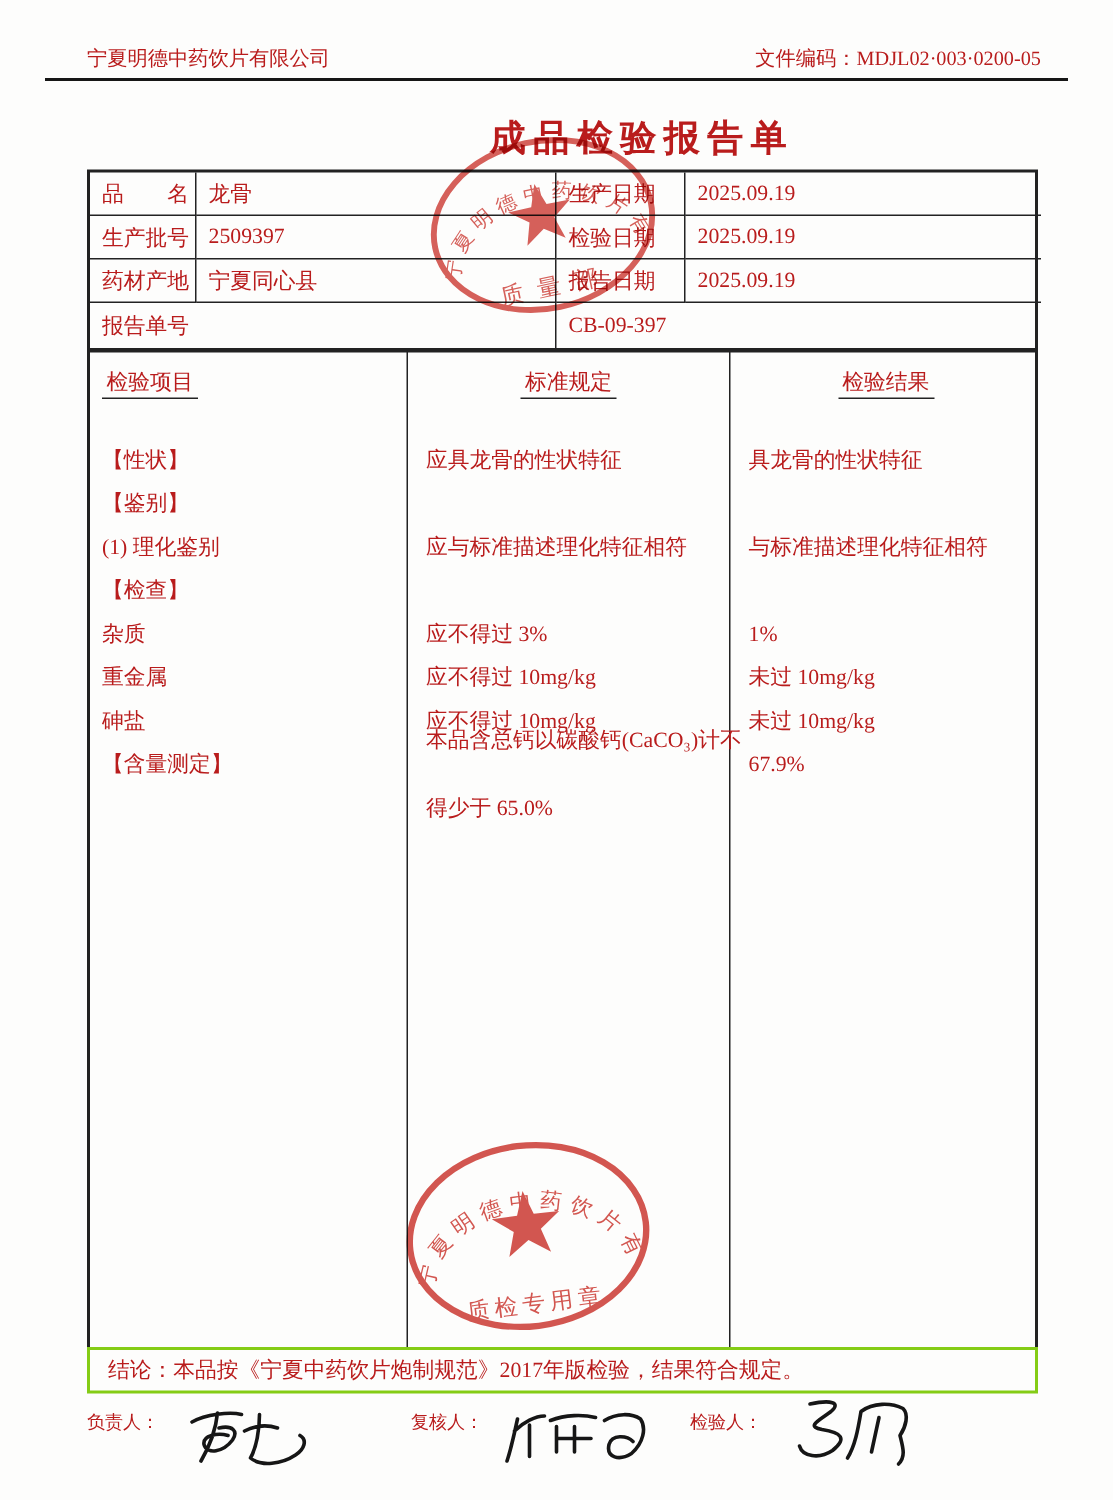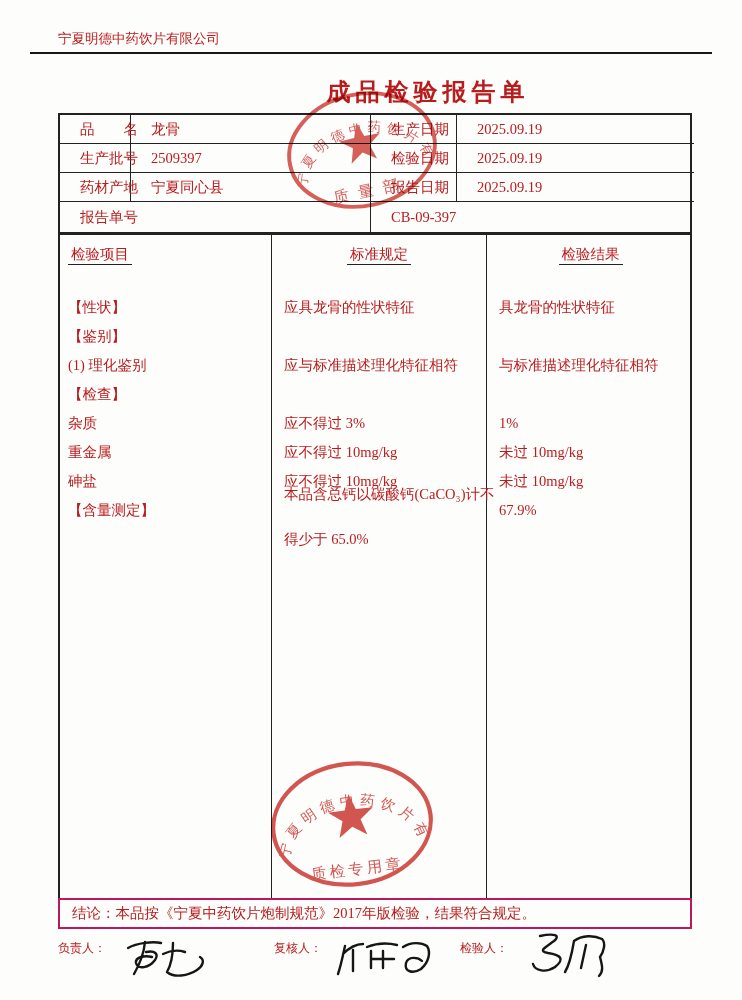--- a/index.html
+++ b/index.html
@@ -16,21 +16,21 @@
   
   .info-table{
     position:absolute;left:58px;top:113px;width:634px;box-sizing:border-box;
     border:2px solid #222;display:grid;
     grid-template-columns:71px 240px 86px 237px;
     grid-template-rows:29px 29px 29px 31px;
     font-size:14.5px;
   }
   .info-table .cell{
     box-sizing:border-box;border-right:1.6px solid #222;border-bottom:1.6px solid #222;
-    padding-left:20px;display:flex;align-items:center;white-space:nowrap;font-family:Liberation Serif, serif;
+    padding-left:8px;display:flex;align-items:center;white-space:nowrap;font-family:Liberation Serif, serif;
   }
   .info-table .nr{border-right:none;}
   .info-table .nb{border-bottom:none;}
   .span12{grid-column:1/3;}
   .span34{grid-column:3/5;}
   
   .main-table{
     position:absolute;left:58px;top:232px;width:634px;height:668px;box-sizing:border-box;
     border:2px solid #222;display:grid;grid-template-columns:212px 215px 207px;
     font-size:14.5px;
@@ -41,41 +41,42 @@
   .th{position:absolute;top:11px;left:0;width:100%;}
   .c1 .th{padding-left:8px;box-sizing:border-box;}
   .c2 .th,.c3 .th{text-align:center;}
   .u{border-bottom:1.2px solid #222;padding:0 3px 2px;}
   .line{position:absolute;white-space:nowrap;line-height:18px;}
   .c1 .line{left:8px;}
   .c2 .line,.c3 .line{left:12px;}
   
   .conclusion{
     position:absolute;left:58px;top:898px;width:634px;height:31px;box-sizing:border-box;
-    border:2px solid #be185d;display:flex;align-items:center;padding-left:12px;font-size:14.5px;
+    border:2px solid #84cc16;display:flex;align-items:center;padding-left:12px;font-size:14.5px;
   }
   .signs{position:absolute;left:0;top:938px;width:742px;height:62px;font-size:12px;}
   .sig-label{position:absolute;top:2px;}
   .sig-label.s1{left:58px;}
   .sig-label.s2{left:274px;}
   .sig-label.s3{left:460px;}
   .sig-svg{position:absolute;}
   .sig-svg path{fill:none;stroke:#161616;stroke-width:2.4;stroke-linecap:round;stroke-linejoin:round;}
   
   .stamp{position:absolute;mix-blend-mode:multiply;}
   .stamp-top{left:283px;top:88px;width:158px;height:124px;transform:rotate(-12deg);opacity:.85;}
   .stamp-bottom{left:267px;top:757px;width:170px;height:134px;transform:rotate(-7deg);opacity:.9;}
 </style>
 </head>
 <body>
 
 <div class="page">
 
   <div class="hdr">
     <span>宁夏明德中药饮片有限公司</span>
+    <span><span>文件编码：</span><span>MDJL02·003·0200-05</span></span>
   </div>
   <div class="hdr-rule"></div>
 
   <h1 class="title">成品检验报告单</h1>
 
   <div class="info-table">
     <div class="cell">品　　名</div>
     <div class="cell">龙骨</div>
     <div class="cell">生产日期</div>
     <div class="cell nr">2025.09.19</div>

